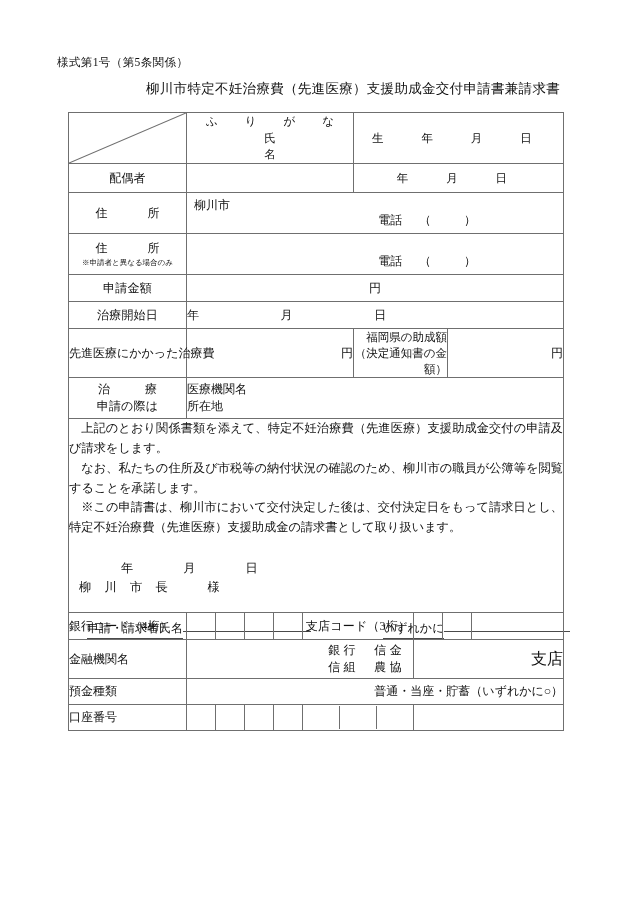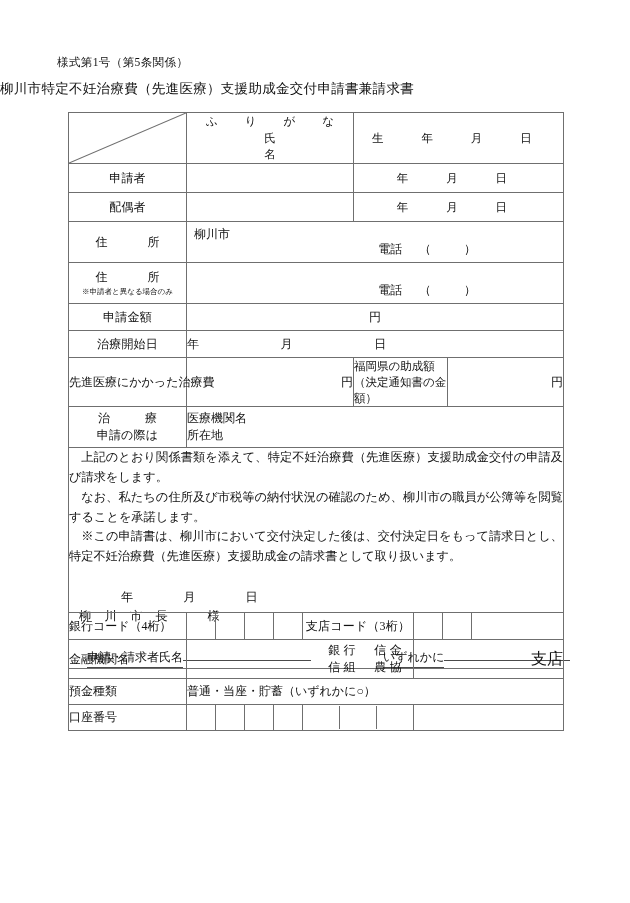--- a/index.html
+++ b/index.html
@@ -24,21 +24,21 @@
     top: 55px;
     font-size: 11.5px;
     letter-spacing: 0.4px;
     white-space: nowrap;
   }
   .doc-title {
     position: absolute;
     left: 0;
     top: 80px;
     width: 560px;
-    text-align: left;
+    text-align: right;
     font-size: 13.5px;
     letter-spacing: 0.3px;
     white-space: nowrap;
   }
 
   
   table.grid {
     position: absolute;
     border-collapse: collapse;
     table-layout: fixed;
@@ -95,21 +95,21 @@
   .addr-cell { height: 40px; }
   .addr-city { position: absolute; left: 7px; top: 4px; font-size: 12px; }
   .tel-line { position: absolute; right: 84px; bottom: 4px; font-size: 12px; white-space: nowrap; }
   .tel-line .paren { letter-spacing: 0.25em; padding-left: 1.4em; }
 
   .yen-center { text-align: center; font-size: 12px; }
   .yen-right  { text-align: right; padding-right: 10px; font-size: 12px; }
 
   .date-blanks { text-align: left; padding-left: 46px; letter-spacing: 1.6em; font-size: 12px; }
 
-  .two-line { line-height: 1.4; text-align: left; font-size: 11.5px; padding: 2px 0; }
+  .two-line { line-height: 1.4; text-align: right; font-size: 11.5px; padding: 2px 0; }
   .two-line span { display: block; }
 
   .inst-cell { padding: 3px 0 3px 7px; line-height: 1.45; font-size: 12px; }
   .inst-cell span { display: block; }
 
   
   .stmt-cell { padding: 8px 10px 10px 8px; }
   .stmt-p {
     font-size: 12.2px;
     line-height: 1.62;
@@ -145,21 +145,21 @@
 
   
   .code-box { }
   .fin-cell { position: relative; height: 38px; }
   .fin-kind {
     position: absolute; right: 8px; top: 2px;
     line-height: 1.42; text-align: left; font-size: 12px;
   }
   .fin-kind span { display: block; letter-spacing: 0.28em; }
   .branch-cell { text-align: right; padding-right: 12px; font-size: 16px; }
-  .deposit-cell { text-align: left; padding-left: 8px; font-size: 12px; }
+  .deposit-cell { text-align: right; padding-left: 8px; font-size: 12px; }
 
   
   .footnote {
     position: absolute;
     left: 68px;
     top: 796px;
     width: 510px;
     font-size: 11.6px;
     line-height: 1.72;
   }
@@ -189,25 +189,20 @@
             <line x1="0" y1="44" x2="118" y2="0" stroke="#6f6f6f" stroke-width="1"></line>
           </svg>
         </td>
         <td class="furigana-box">
           <span class="r1">ふ り が な</span>
           <span class="r2">氏　　名</span>
         </td>
         <td colspan="2" class="dob-head">生　年　月　日</td>
       </tr>
 
-      <tr>
-        <td class="lbl" style="height:28px">申請者</td>
-        <td></td>
-        <td colspan="2" class="dob-row">年　月　日</td>
-      </tr>
 
       <tr>
         <td class="lbl" style="height:28px">配偶者</td>
         <td></td>
         <td colspan="2" class="dob-row">年　月　日</td>
       </tr>
 
       <tr>
         <td class="lbl">
           <span class="sp-wide">住　　所</span>

